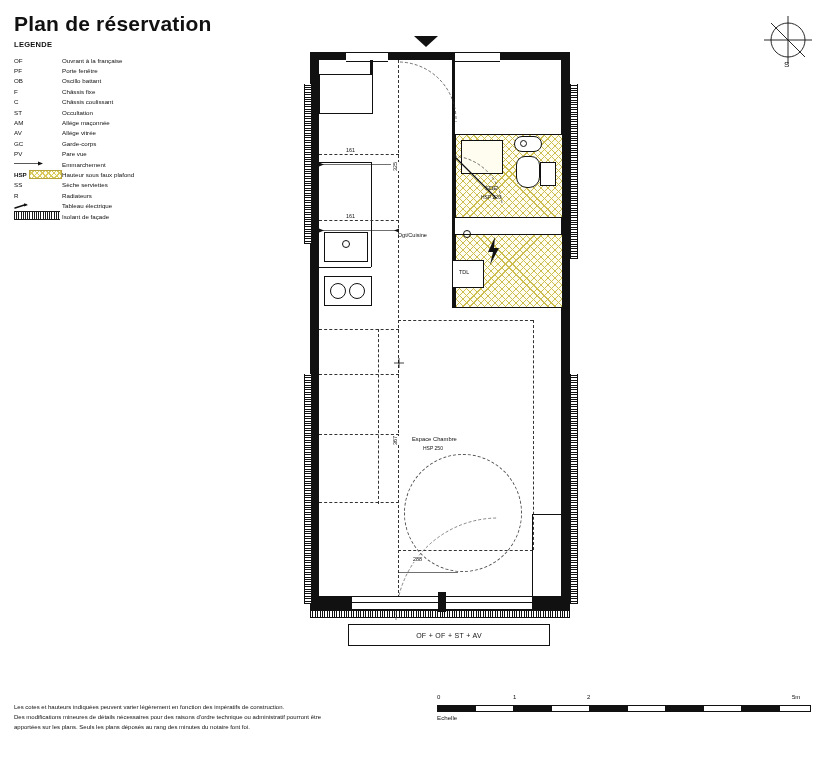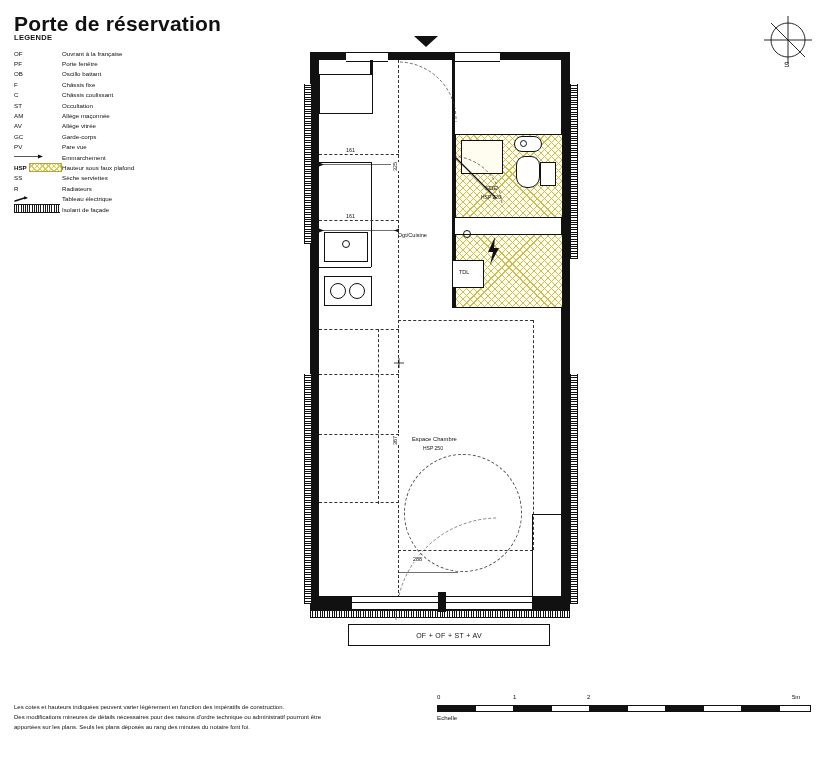--- a/index.html
+++ b/index.html
@@ -13,21 +13,21 @@
   }
   .abs{position:absolute;}
 
   
   #page-title{
     left:14px;top:12px;
     font-size:21px;font-weight:bold;letter-spacing:.2px;
   }
 
   
-  #legend{left:14px;top:33px;width:230px;}
+  #legend{left:14px;top:40px;width:230px;}
   #legend-title{font-size:7.5px;font-weight:bold;letter-spacing:.3px;margin-bottom:6px;}
   .legend-row{display:flex;align-items:center;height:10.4px;font-size:6.2px;}
   .legend-code{width:48px;flex:0 0 48px;}
   .legend-desc{flex:1;}
   .sym-arrow{display:inline-block;width:30px;}
   .sym-arrow svg{display:block;}
   .hsp-box{
     display:inline-block;width:42px;height:7px;border:0.6px solid #b8a23c;
     background:
       repeating-linear-gradient(45deg, #d9c85a 0 1px, transparent 1px 4px),
@@ -99,21 +99,21 @@
   #scale-ticks{position:relative;height:16px;}
   .sc-num{position:absolute;top:0;font-size:6px;}
   .sc-bar{position:absolute;top:11px;height:5px;border:0.6px solid #111;}
   .sc-black{background:#111;}
   .sc-white{background:#fff;}
   #scale-caption{font-size:6.2px;margin-top:4px;}
 </style>
 </head>
 <body>
 
-<div class="abs" id="page-title">Porte de réservation</div>
+<div class="abs" id="page-title">Plan de réservation</div>
 
 <div class="abs" id="legend">
   <div id="legend-title">LEGENDE</div>
 
   <div class="legend-row">
     <div class="legend-code">OF</div>
     <div class="legend-desc">Ouvrant à la française</div>
   </div>
   <div class="legend-row">
     <div class="legend-code">PF</div>

